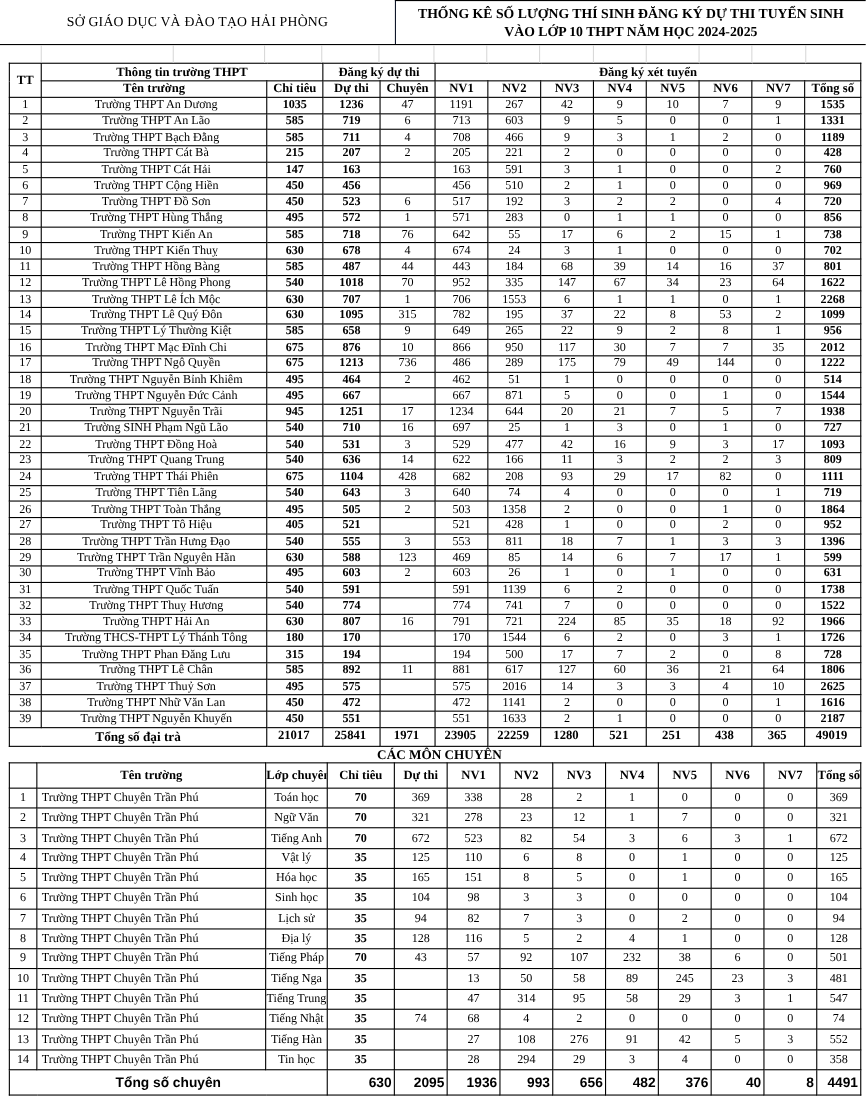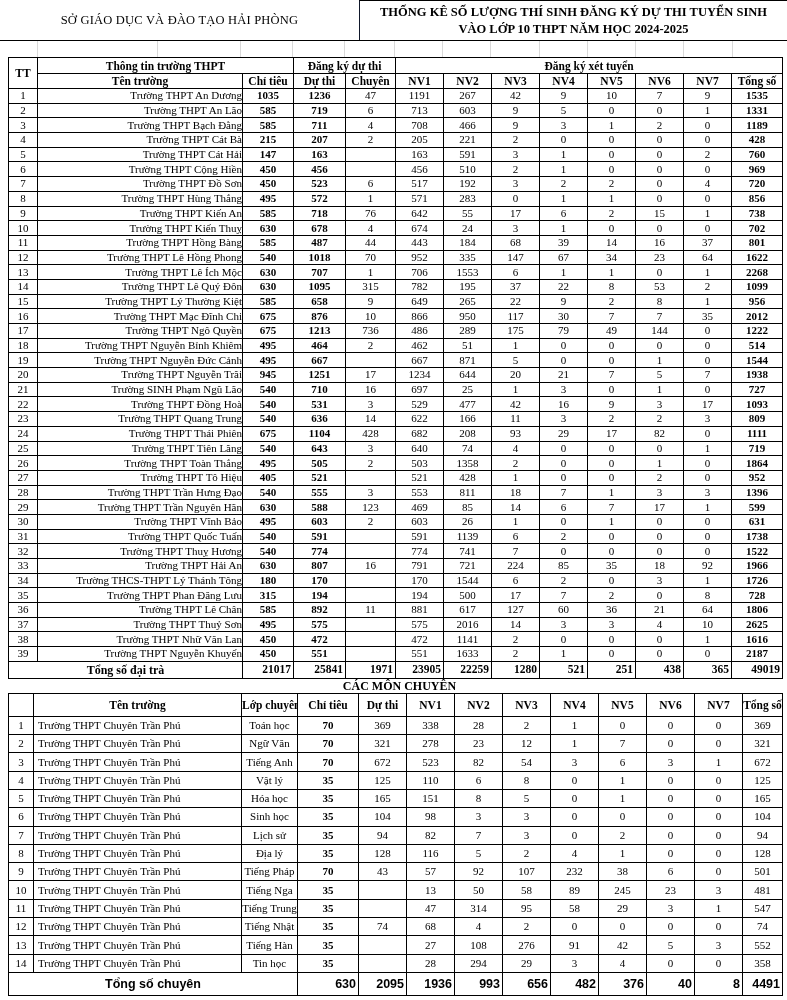--- a/index.html
+++ b/index.html
@@ -22,25 +22,25 @@
   .s6{width:50px}.sn{width:48px}.s7{width:50px}
 
   
   table{border-collapse:collapse;table-layout:fixed;margin-left:8px;width:774px;}
   th,td{border:1px solid #000;overflow:hidden;white-space:nowrap;padding:0;}
   th{font-weight:bold;text-align:center;font-size:11.5px;}
 
   .t1 thead tr.gr th{height:15px;}
   .t1 thead tr.sub th{height:14px;}
   .t1 td{height:13.7px;font-size:11px;text-align:center;line-height:1;}
-  .t1 td.name{text-align:right;padding-left:4px;}
+  .t1 td.name{text-align:center;padding-left:4px;}
   td.b{font-weight:bold;}
   .t1 tfoot td{height:16px;font-weight:bold;font-size:11.5px;}
   .t1 tfoot td.lbl{font-size:12px;}
-  .t1 tfoot td.num{text-align:right;padding-right:2px;}
+  .t1 tfoot td.num{text-align:center;padding-right:2px;}
 
   .sec-title{height:14px;line-height:14px;text-align:center;
              font-weight:bold;font-size:12px;margin-left:12px;}
 
   .t2 thead th{height:22px;}
   .t2 td{height:17.3px;font-size:11px;text-align:center;line-height:1;}
   .t2 td.name{text-align:left;padding-left:4px;}
   .t2 tfoot td{height:22px;font-family:"Liberation Sans",sans-serif;
                font-weight:bold;font-size:12.5px;}
   .t2 tfoot td.lbl{text-align:center;}

